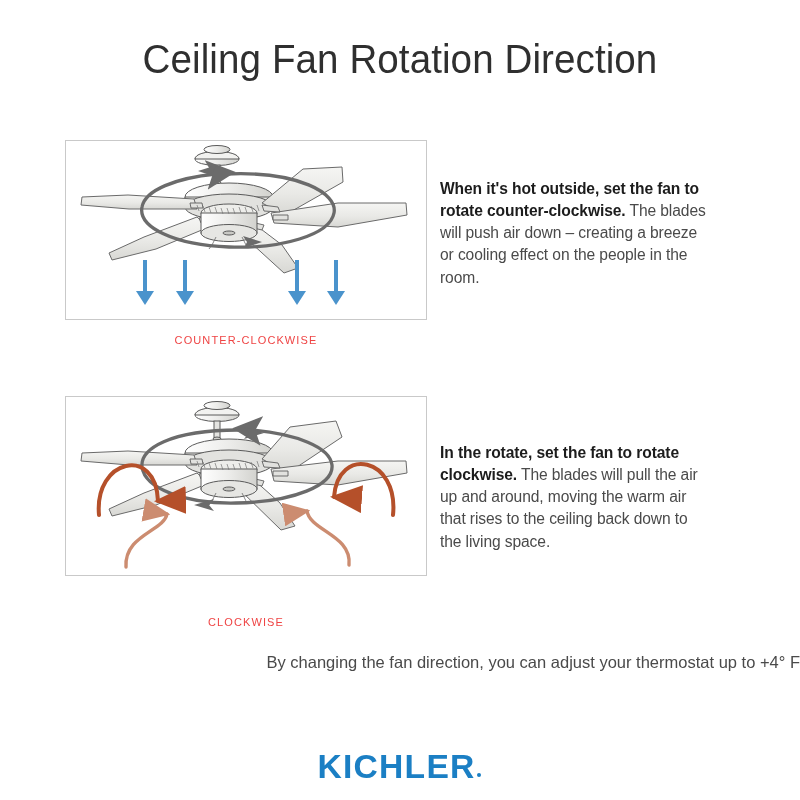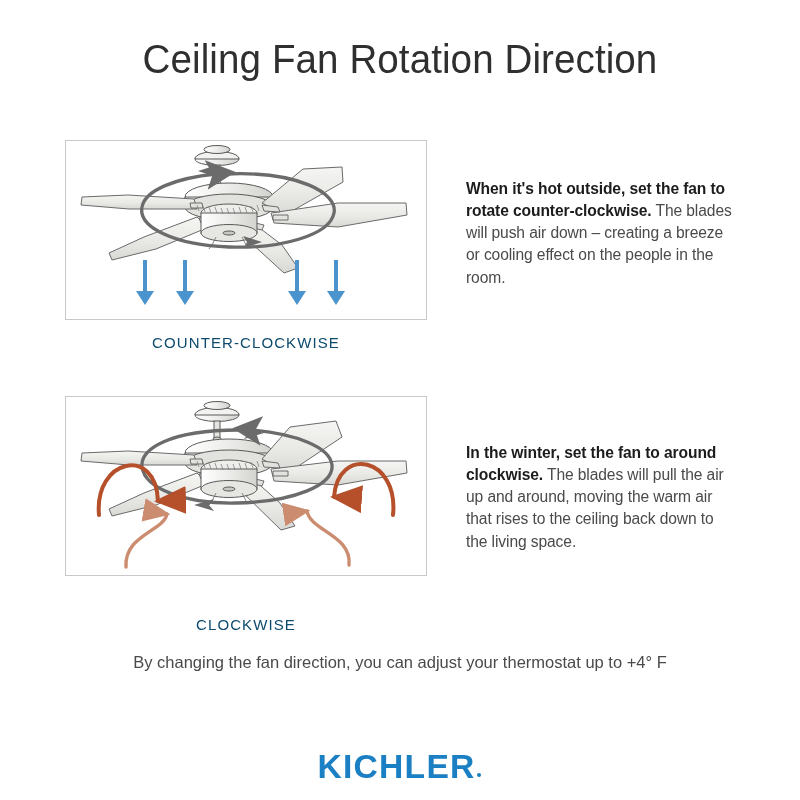--- a/index.html
+++ b/index.html
@@ -43,51 +43,51 @@
     background: #ffffff;
   }
   #panel-1-box { left: 65px;  top: 140px; width: 362px; height: 180px; }
   #panel-2-box { left: 65px;  top: 396px; width: 362px; height: 180px; }
 
   .panel-caption {
     position: absolute;
     width: 362px;
     left: 65px;
     text-align: center;
-    font-size: 15px;
+    font-size: 11px;
     letter-spacing: 1.1px;
-    color: #0c4a6e;
+    color: #ef4444;
     font-weight: 400;
   }
   #panel-1-caption { top: 334px; }
   #panel-2-caption { top: 616px; }
 
   .fan-svg { position: absolute; left: 0; top: 0; }
 
   
   .desc {
     position: absolute;
     width: 268px;
-    left: 466px;
+    left: 440px;
     font-size: 15.6px;
     line-height: 1.42;
     color: #4a4a4a;
     letter-spacing: -0.1px;
   }
   .desc b { color: #1c1c1c; font-weight: 700; }
   #desc-1 { top: 178px; }
   #desc-2 { top: 442px; }
 
   
   .footer-note {
     position: absolute;
     left: 0;
     top: 650px;
     width: 800px;
-    text-align: center;
+    text-align: right;
     font-size: 16.5px;
     line-height: 1.52;
     color: #4a4a4a;
     font-weight: 300;
   }
   .footer-note span { display: block; }
 
   
   .logo {
     position: absolute;
@@ -330,21 +330,21 @@
   </div>
 
   <div class="panel-caption" id="panel-2-caption">CLOCKWISE</div>
 </div>
 
 <p class="desc" id="desc-1">
   <b>When it's hot outside, set the fan to rotate counter-clockwise.</b><span> The blades will push air down – creating a breeze or cooling effect on the people in the room.</span>
 </p>
 
 <p class="desc" id="desc-2">
-  <b>In the winter, set the fan to around clockwise.</b><span> The blades will pull the air up and around, moving the warm air that rises to the ceiling back down to the living space.</span>
+  <b>In the rotate, set the fan to rotate clockwise.</b><span> The blades will pull the air up and around, moving the warm air that rises to the ceiling back down to the living space.</span>
 </p>
 
 <div class="footer-note">
   <span>By changing the fan direction, you can adjust your thermostat up to +4° F</span>
 </div>
 
 <div class="logo">
   <span class="logo-word">KICHLER</span><span class="logo-dot"></span>
 </div>
 

